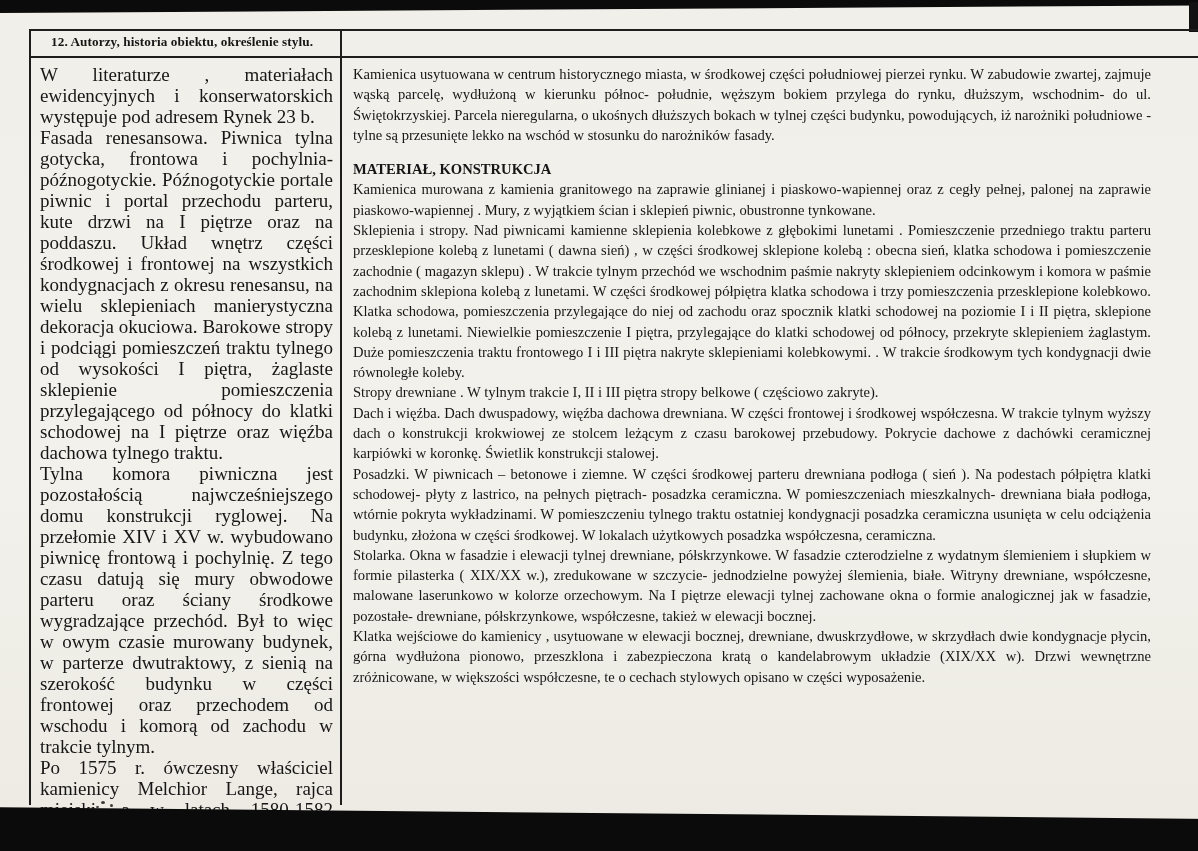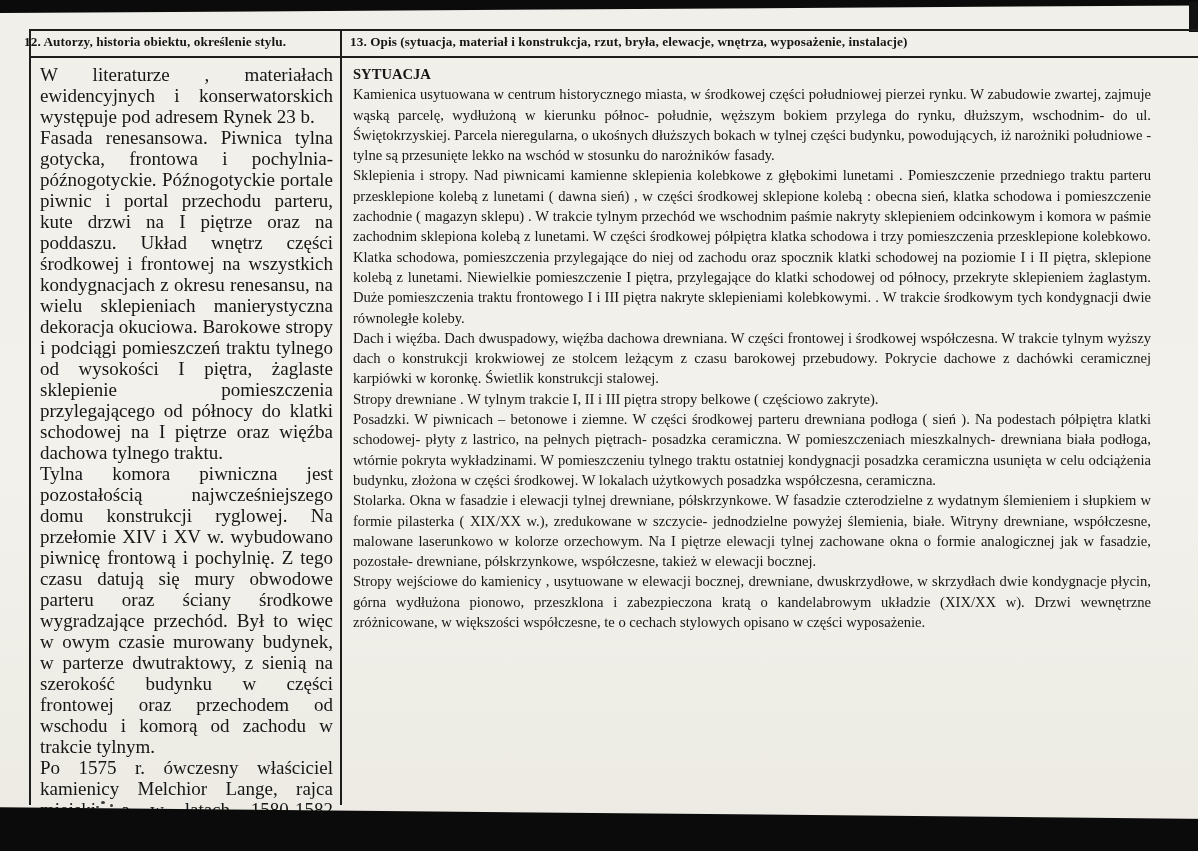--- a/index.html
+++ b/index.html
@@ -32,21 +32,21 @@
   .rule { position:absolute; background:#1d1d1b; }
   .rule-top    { left:29px; right:0; top:29px; height:2px; }
   .rule-header { left:29px; right:0; top:56px; height:2px; }
   .rule-left   { left:29px; top:29px; width:2px; height:776px; }
   .rule-divider{ left:340px; top:29px; width:2px; height:776px; }
 
   .hdr {
     position:absolute; top:34px; font-weight:bold; font-size:13.2px;
     white-space:nowrap; letter-spacing:0.1px;
   }
-  .hdr-12 { left:24px; width:296px; }
+  .hdr-12 { left:51px; width:296px; }
   .hdr-13 { left:350px; width:840px; }
 
   .col { position:absolute; text-align:justify; }
   .col p { margin:0; }
   .col-left {
     left:40px; top:64px; width:293px;
     font-size:19px; line-height:21px;
   }
   .col-right {
     left:353px; top:64px; width:798px;
@@ -71,37 +71,37 @@
   <div class="speck s1"></div>
   <div class="speck s2"></div>
   <div class="speck s3"></div>
 
   <div class="rule rule-top"></div>
   <div class="rule rule-header"></div>
   <div class="rule rule-left"></div>
   <div class="rule rule-divider"></div>
 
   <div class="hdr hdr-12">12. Autorzy, historia obiektu, określenie stylu.</div>
-  <div class="hdr hdr-13">13. Opis (sytuacja, materiał i konstrukcja, rzut, bryła, elewacje, wnętrza, wyposażenie, instalacje)</div>
 
   <div class="col col-left">
     <p>W literaturze , materiałach ewidencyjnych i konserwatorskich występuje pod adresem Rynek 23 b.</p>
     <p>Fasada renesansowa. Piwnica tylna gotycka, frontowa i pochylnia- późnogotyckie. Późnogotyckie portale piwnic i portal przechodu parteru, kute drzwi na I piętrze oraz na poddaszu. Układ wnętrz części środkowej i frontowej na wszystkich kondygnacjach z okresu renesansu, na wielu sklepieniach manierystyczna dekoracja okuciowa. Barokowe stropy i podciągi pomieszczeń traktu tylnego od wysokości I piętra, żaglaste sklepienie pomieszczenia przylegającego od północy do klatki schodowej na I piętrze oraz więźba dachowa tylnego traktu.</p>
     <p>Tylna komora piwniczna jest pozostałością najwcześniejszego domu konstrukcji ryglowej. Na przełomie XIV i XV w. wybudowano piwnicę frontową i pochylnię. Z tego czasu datują się mury obwodowe parteru oraz ściany środkowe wygradzające przechód. Był to więc w owym czasie murowany budynek, w parterze dwutraktowy, z sienią na szerokość budynku w części frontowej oraz przechodem od wschodu i komorą od zachodu w trakcie tylnym.</p>
     <p>Po 1575 r. ówczesny właściciel kamienicy Melchior Lange, rajca miejski, a w latach 1580-1582 burmistrz miasta, rozpoczął jej renesansową rozbudowę, po której powstała szczytowa kamienica trzytraktowa, trzykondygnacjowa z trójosiową fasadą widoczną na rysunku Linzera z 1623 r., nakryta dwuspadowym dachem.</p>
   </div>
 
   <div class="col col-right">
-    <p class="sec-heading">SYTUACJA</p>
     <p>Kamienica usytuowana w centrum historycznego miasta, w środkowej części południowej pierzei rynku. W zabudowie zwartej, zajmuje wąską parcelę, wydłużoną w kierunku północ- południe, węższym bokiem przylega do rynku, dłuższym, wschodnim- do ul. Świętokrzyskiej. Parcela nieregularna, o ukośnych dłuższych bokach w tylnej części budynku, powodujących, iż narożniki południowe -tylne są przesunięte lekko na wschód w stosunku do narożników fasady.</p>
 
+    <p class="sec-heading material">MATERIAŁ, KONSTRUKCJA</p>
 
+    <p><span class="lead"></span><span>Kamienica murowana z kamienia granitowego na zaprawie glinianej i piaskowo-wapiennej oraz z cegły pełnej, palonej na zaprawie piaskowo-wapiennej . Mury, z wyjątkiem ścian i sklepień piwnic, obustronne tynkowane.</span></p>
     <p><span class="lead">Sklepienia i stropy.</span><span> Nad piwnicami kamienne sklepienia kolebkowe z głębokimi lunetami . Pomieszczenie przedniego traktu parteru przesklepione kolebą z lunetami ( dawna sień) , w części środkowej sklepione kolebą : obecna sień, klatka schodowa i pomieszczenie zachodnie ( magazyn sklepu) . W trakcie tylnym przechód we wschodnim paśmie nakryty sklepieniem odcinkowym i komora w paśmie zachodnim sklepiona kolebą z lunetami. W części środkowej półpiętra klatka schodowa i trzy pomieszczenia przesklepione kolebkowo. Klatka schodowa, pomieszczenia przylegające do niej od zachodu oraz spocznik klatki schodowej na poziomie I i II piętra, sklepione kolebą z lunetami. Niewielkie pomieszczenie I piętra, przylegające do klatki schodowej od północy, przekryte sklepieniem żaglastym. Duże pomieszczenia traktu frontowego I i III piętra nakryte sklepieniami kolebkowymi. . W trakcie środkowym tych kondygnacji dwie równoległe koleby.</span></p>
+    <p><span class="lead">Stropy drewniane .</span><span> W tylnym trakcie I, II i III piętra stropy belkowe ( częściowo zakryte).</span></p>
     <p><span class="lead">Dach i więźba.</span><span> Dach dwuspadowy, więźba dachowa drewniana. W części frontowej i środkowej współczesna. W trakcie tylnym wyższy dach o konstrukcji krokwiowej ze stolcem leżącym z czasu barokowej przebudowy. Pokrycie dachowe z dachówki ceramicznej karpiówki w koronkę. Świetlik konstrukcji stalowej.</span></p>
-    <p><span class="lead">Stropy drewniane .</span><span> W tylnym trakcie I, II i III piętra stropy belkowe ( częściowo zakryte).</span></p>
     <p><span class="lead">Posadzki.</span><span> W piwnicach – betonowe i ziemne. W części środkowej parteru drewniana podłoga ( sień ). Na podestach półpiętra klatki schodowej- płyty z lastrico, na pełnych piętrach- posadzka ceramiczna. W pomieszczeniach mieszkalnych- drewniana biała podłoga, wtórnie pokryta wykładzinami. W pomieszczeniu tylnego traktu ostatniej kondygnacji posadzka ceramiczna usunięta w celu odciążenia budynku, złożona w części środkowej. W lokalach użytkowych posadzka współczesna, ceramiczna.</span></p>
     <p><span class="lead">Stolarka. Okna</span><span> w fasadzie i elewacji tylnej drewniane, półskrzynkowe. W fasadzie czterodzielne z wydatnym ślemieniem i słupkiem w formie pilasterka ( XIX/XX w.), zredukowane w szczycie- jednodzielne powyżej ślemienia, białe. Witryny drewniane, współczesne, malowane laserunkowo w kolorze orzechowym. Na I piętrze elewacji tylnej zachowane okna o formie analogicznej jak w fasadzie, pozostałe- drewniane, półskrzynkowe, współczesne, takież w elewacji bocznej.</span></p>
-    <p><span class="lead">Stropy</span><span> wejściowe do kamienicy , usytuowane w elewacji bocznej,  drewniane, dwuskrzydłowe, w skrzydłach dwie kondygnacje płycin, górna wydłużona pionowo, przeszklona i zabezpieczona kratą o kandelabrowym układzie (XIX/XX w). Drzwi wewnętrzne zróżnicowane, w większości współczesne, te o cechach stylowych opisano w części wyposażenie.</span></p>
+    <p><span class="lead">Klatka</span><span> wejściowe do kamienicy , usytuowane w elewacji bocznej,  drewniane, dwuskrzydłowe, w skrzydłach dwie kondygnacje płycin, górna wydłużona pionowo, przeszklona i zabezpieczona kratą o kandelabrowym układzie (XIX/XX w). Drzwi wewnętrzne zróżnicowane, w większości współczesne, te o cechach stylowych opisano w części wyposażenie.</span></p>
 
   </div>
 
   <div class="edge-bottom"></div>
 </div>
 
 </body></html>

